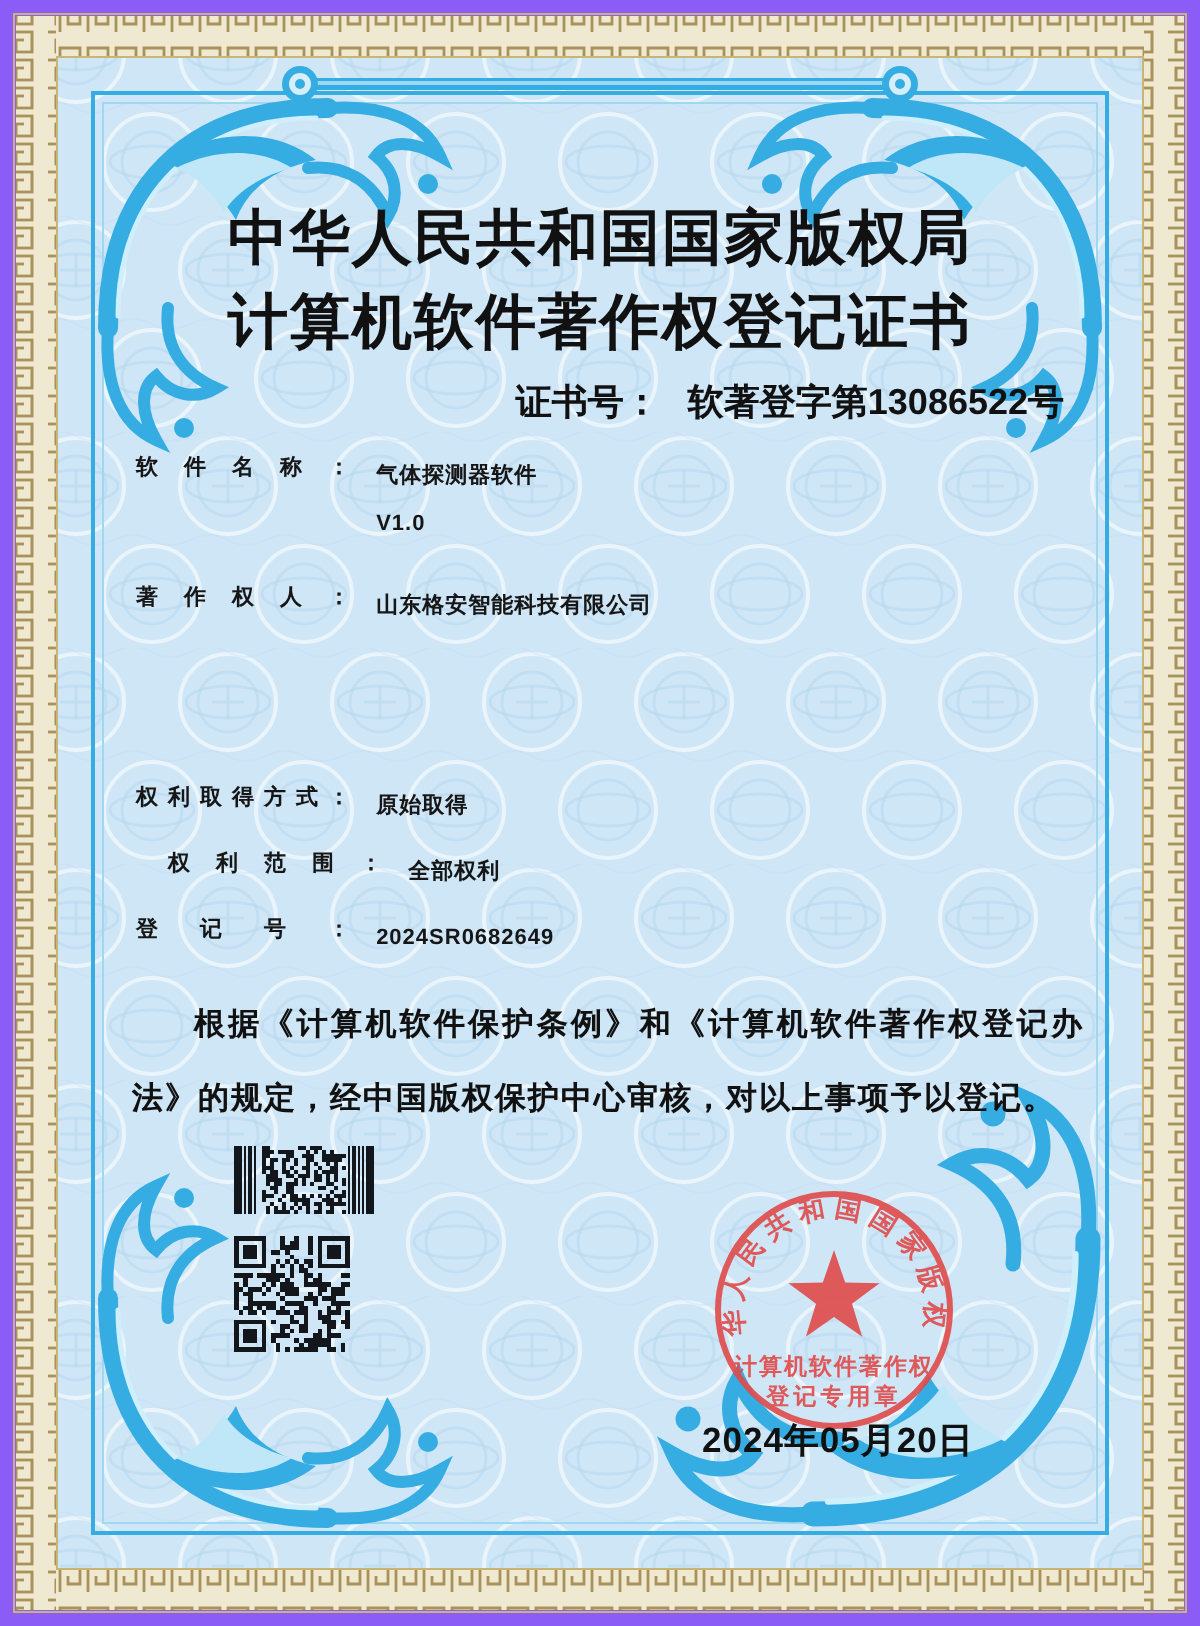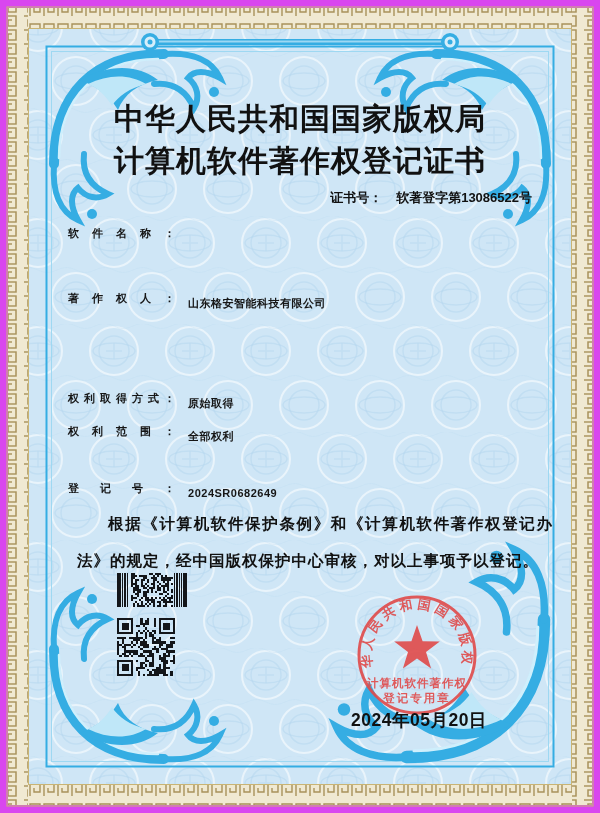--- a/index.html
+++ b/index.html
@@ -1,42 +1,42 @@
 <!DOCTYPE html>
 <html style="--accent-blue: #35ade3; --gold: #a8925a; --seal-red: #e04a4a; --paper-blue: #cfe6f6; --text: #161616;"><head>
 <meta charset="utf-8">
 <style>
   html,body{margin:0;padding:0;background:#eef3f7;}
   .page{
     position:relative;width:600px;height:813px;overflow:hidden;
-    background:#d946ef;
+    background:#8b5cf6;
     font-family:"Liberation Sans","DejaVu Sans",sans-serif;
     color:var(--text,#161616);
   }
   svg.deco{position:absolute;left:0;top:0;width:600px;height:813px;}
   .content{position:absolute;left:0;top:0;width:600px;height:813px;}
 
   .title{
     position:absolute;left:0;width:600px;text-align:center;
     font-family:"Liberation Serif","DejaVu Serif",serif;
     font-weight:700;font-size:30px;letter-spacing:1px;margin:0;color:#111;
   }
   .title.t1{top:99px;}
   .title.t2{top:141px;}
 
-  .certno{position:absolute;top:189px;right:68px;font-size:13px;font-weight:700;color:#111;}
+  .certno{position:absolute;top:189px;right:68px;font-size:18px;font-weight:700;color:#111;}
   .certno .gap{display:inline-block;width:14px;}
 
   .row{position:absolute;left:68px;font-size:11px;font-weight:700;white-space:nowrap;}
   .row .lbl{display:inline-block;width:107px;text-align:justify;text-align-last:justify;vertical-align:top;}
   .row .vals{display:inline-block;margin-left:10px;vertical-align:top;letter-spacing:.5px;line-height:24px;}
-  .r1{top:226px;} .r2{top:291px;} .r3{top:391px;} .r4{top:424px;} .r5{top:457px;margin-top:24px;}
+  .r1{top:226px;} .r2{top:291px;} .r3{top:391px;} .r4{top:424px;margin-left:16px;} .r5{top:457px;}
 
   .statement{
-    position:absolute;left:66px;top:494px;width:476px;margin:11px;
+    position:absolute;left:66px;top:494px;width:476px;margin:0;
     font-size:15.5px;font-weight:700;line-height:37px;letter-spacing:1px;
     text-indent:31px;text-align:justify;color:#111;
   }
 
   #barcode{position:absolute;left:117px;top:573px;}
   #qrcode{position:absolute;left:117px;top:618px;}
 
   .sealsvg{position:absolute;left:347px;top:585px;}
   .seal-stroke{fill:none;stroke:var(--seal-red,#e04a4a);stroke-width:3;}
   .seal-text{fill:var(--seal-red,#e04a4a);font-weight:700;font-family:"Liberation Sans",sans-serif;}
@@ -147,20 +147,24 @@
   <div class="content">
     <h1 class="title t1">中华人民共和国国家版权局</h1>
     <h1 class="title t2">计算机软件著作权登记证书</h1>
 
     <div class="certno">
       <span>证书号：</span><span class="gap"></span><span>软著登字第13086522号</span>
     </div>
 
     <div class="row r1">
       <span class="lbl">软件名称：</span>
+      <span class="vals">
+        <span style="display:block">气体探测器软件</span>
+        <span style="display:block">V1.0</span>
+      </span>
     </div>
 
     <div class="row r3">
       <span class="lbl">权利取得方式：</span>
       <span class="vals">原始取得</span>
     </div>
 
     <div class="row r2">
       <span class="lbl">著作权人：</span>
       <span class="vals">山东格安智能科技有限公司</span>

